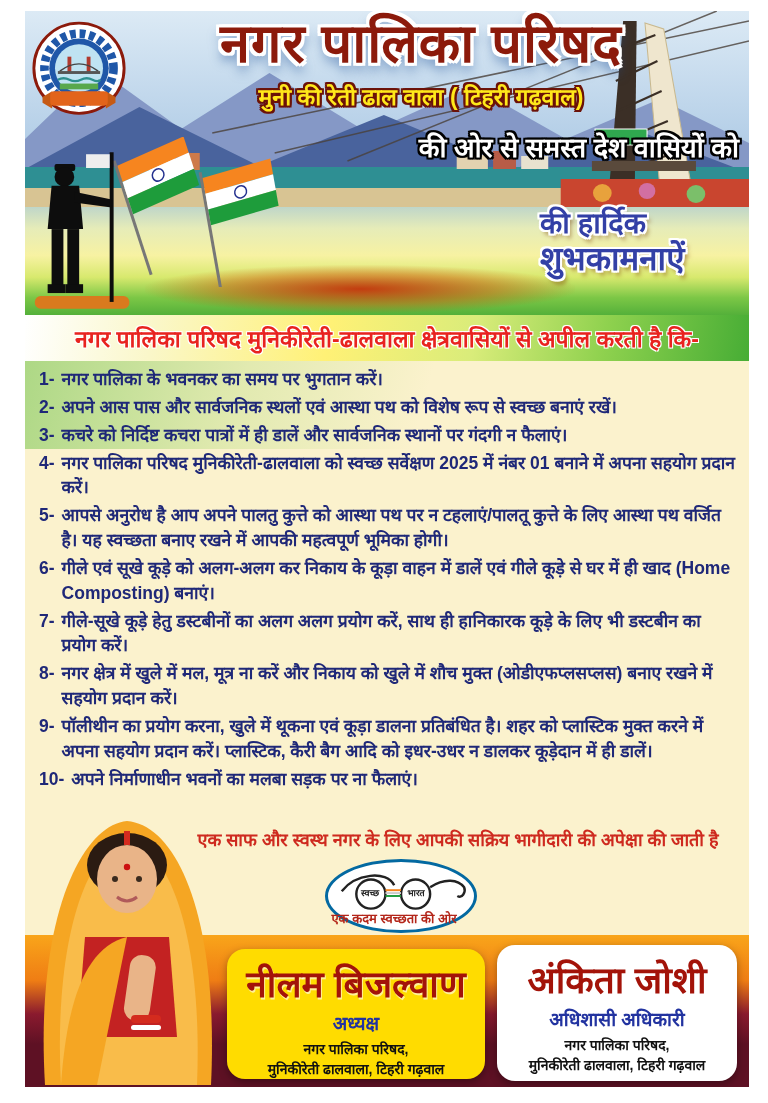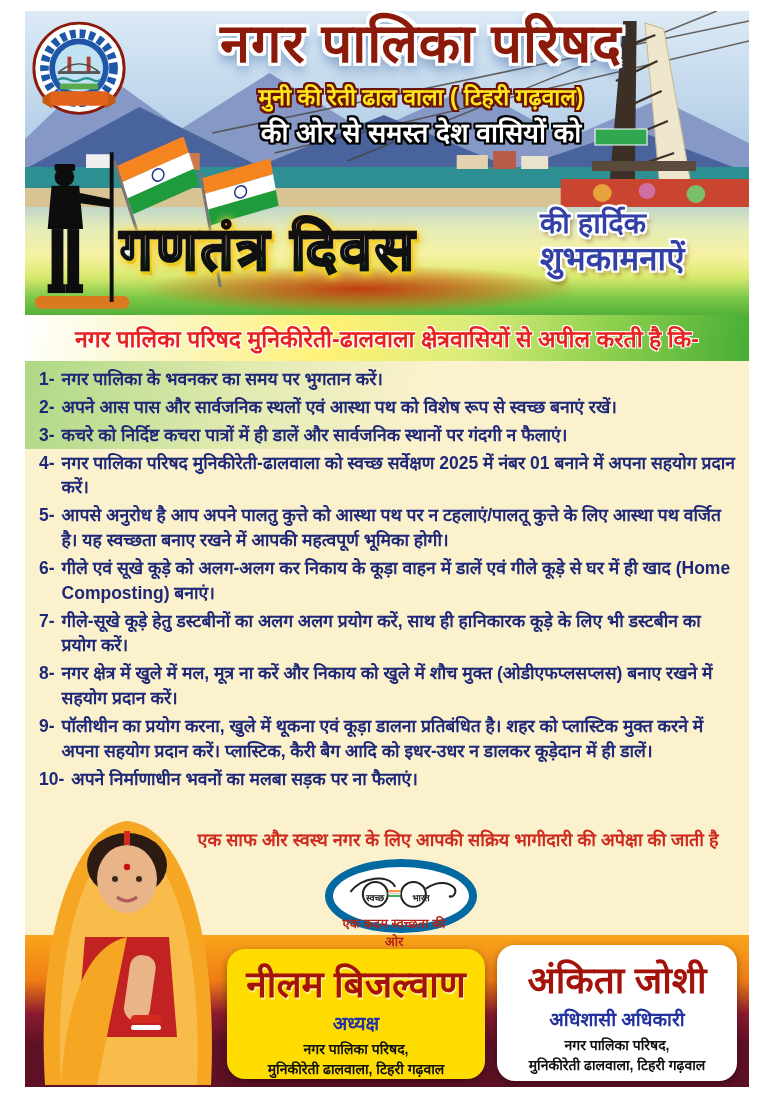--- a/index.html
+++ b/index.html
@@ -14,23 +14,23 @@
   .hero { position:relative; height:196px; background:linear-gradient(#dceaf5,#9fc0e0); z-index:1; }
   .scene { position:absolute; inset:0; width:100%; height:100%; }
   .emblem { position:absolute; left:6px; top:8px; width:96px; height:108px; z-index:4; }
   .hero-text { position:relative; z-index:3; text-align:center; padding:4px 10px 0 78px; }
   .org-name { font-size:54px; font-weight:bold; color:#8C1A0B; letter-spacing:1px; line-height:1.05;
     text-shadow:-3px -3px 0 #fff,3px -3px 0 #fff,-3px 3px 0 #fff,3px 3px 0 #fff,
                 -3px 0 0 #fff,3px 0 0 #fff,0 -3px 0 #fff,0 3px 0 #fff, 0 8px 12px rgba(30,80,150,.65); }
   .org-subtitle { margin-top:8px; font-size:23px; font-weight:bold; color:#FFE81A;
     text-shadow:-2px -2px 0 #6b1208,2px -2px 0 #6b1208,-2px 2px 0 #6b1208,2px 2px 0 #6b1208,
                 -2px 0 0 #6b1208,2px 0 0 #6b1208,0 -2px 0 #6b1208,0 2px 0 #6b1208; }
-  .salutation { margin-top:1px; font-size:27px; font-weight:bold; color:#ffffff;
+  .salutation { margin-top:16px; font-size:27px; font-weight:bold; color:#ffffff;
     text-shadow:-2px -2px 0 #000,2px -2px 0 #000,-2px 2px 0 #000,2px 2px 0 #000,
-                -2px 0 0 #000,2px 0 0 #000,0 -2px 0 #000,0 2px 0 #000; }
+                -2px 0 0 #000,2px 0 0 #000,0 -2px 0 #000,0 2px 0 #000;text-align:right; }
 
   
   .band { position:relative; height:108px; z-index:2; overflow:visible;
     background:linear-gradient(180deg,#BFD6C9 0%,#E6ECB8 20%,#F7F2A2 45%,#D8E96E 65%,#7CC746 84%,#54B03A 100%); }
   .band::after { content:''; position:absolute; left:120px; top:58px; width:430px; height:48px;
     background:radial-gradient(ellipse at center, rgba(198,44,8,.9) 0%, rgba(210,80,10,.45) 45%, rgba(210,80,10,0) 72%); }
   .soldier { position:absolute; left:0px; top:-58px; width:128px; height:168px; z-index:3; }
   .flags { position:absolute; left:70px; top:-70px; width:230px; height:150px; z-index:3; }
   .occasion { position:absolute; left:95px; top:0px; z-index:5; font-size:58px; font-weight:bold; letter-spacing:3px;
     background:linear-gradient(180deg,#F58220 0%,#F58220 34%,#ffffff 42%,#ffffff 58%,#15993B 68%,#15993B 100%);
@@ -53,21 +53,21 @@
     #FBF2CD; }
   .appeal-item { display:flex; gap:7px; font-size:17.5px; font-weight:bold; color:#1F2878;
     line-height:1.42; margin-bottom:3px; }
   .appeal-item .num { white-space:nowrap; }
 
   
   .slogans { padding:2px 8px 0 150px; text-align:center; }
   .slogan1 { font-size:23px; font-weight:bold; color:#9E1215; }
   .slogan2 { margin-top:14px; font-size:18px; font-weight:bold; color:#CE2A1F; }
   .swachh { position:relative; width:152px; height:74px; margin:8px 0 2px 300px;
-    background:#fff; border:8px solid #0369a1; border-radius:50%; z-index:2; }
+    background:#fff; border:3px solid #0369a1; border-radius:50%; z-index:2; }
   .swachh svg { position:absolute; inset:0; width:100%; height:100%; }
   .lens-label { position:absolute; top:24px; width:40px; text-align:center; font-size:9px; font-weight:bold; color:#222; }
   .lens-left { left:22px; } .lens-right { left:68px; }
   .swachh-tagline { position:absolute; left:0; right:14px; top:47px; text-align:center;
     font-size:13px; font-weight:bold; color:#B32519; }
 
   
   .bottom { position:relative; height:152px; overflow:visible;
     background:linear-gradient(180deg,#F9A51A 0%,#EF7D14 30%,#8a1a2e 52%,#5E1124 72%,#5E1124 100%); }
   .woman { position:absolute; left:2px; top:-148px; width:200px; height:298px; z-index:3; }
@@ -182,21 +182,20 @@
             <rect x="30" y="14" width="21" height="7" rx="2"></rect>
             <circle cx="40" cy="27" r="10"></circle>
             <path d="M27,36 L55,36 L59,80 L23,80 Z"></path>
             <polygon points="50,42 88,50 88,58 50,53"></polygon>
             <rect x="27" y="80" width="12" height="58"></rect>
             <rect x="43" y="80" width="12" height="58"></rect>
             <rect x="23" y="136" width="18" height="9"></rect>
             <rect x="41" y="136" width="18" height="9"></rect>
           </g>
         </svg>
-        <div class="occasion">गणतंत्र दिवस</div>
         <div class="greet">
           <div class="greet-l1">की हार्दिक</div>
           <div class="greet-l2">शुभकामनाऐं</div>
         </div>
       </section>
 
       <div class="appeal-heading">नगर पालिका परिषद मुनिकीरेती-ढालवाला क्षेत्रवासियों से अपील करती है कि-</div>
       <div class="appeal-list" id="appeal-list">
           <div class="appeal-item">
             <span class="num">1-</span>

